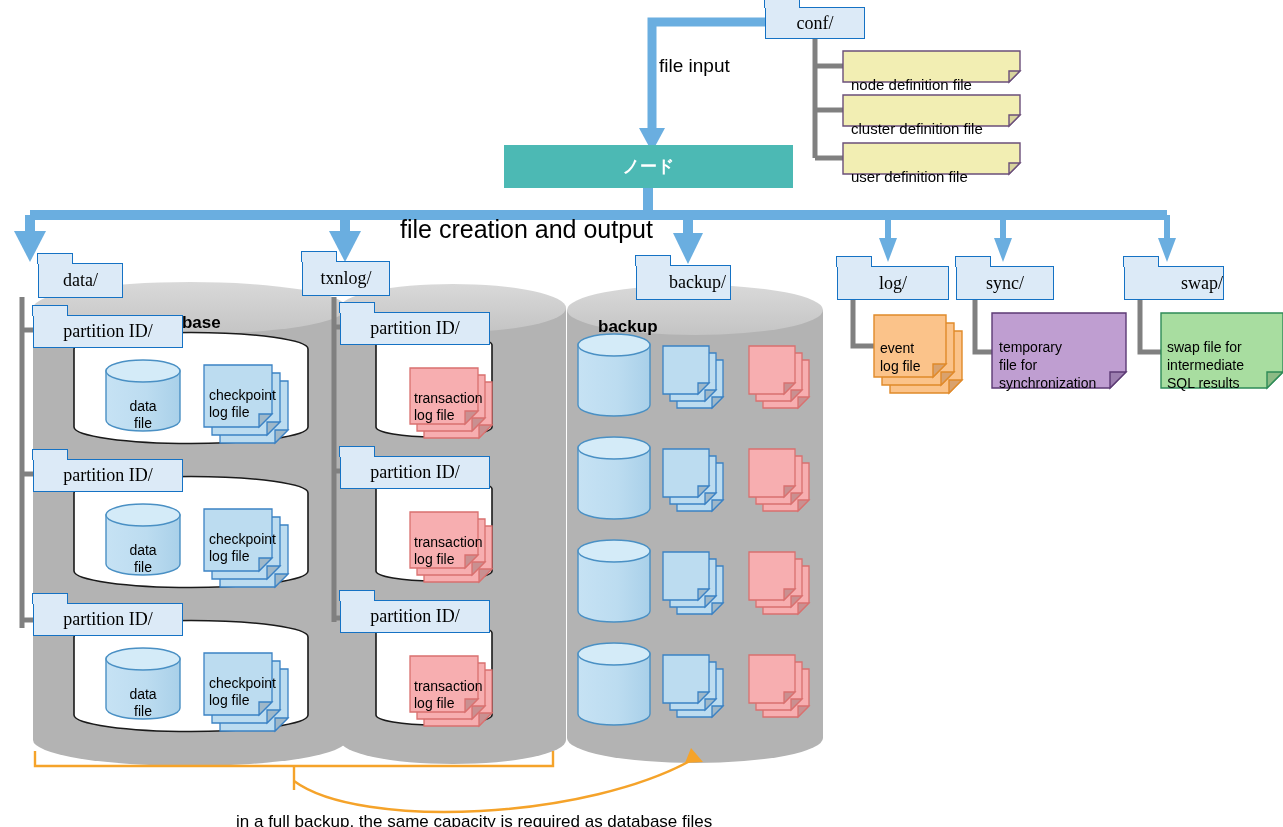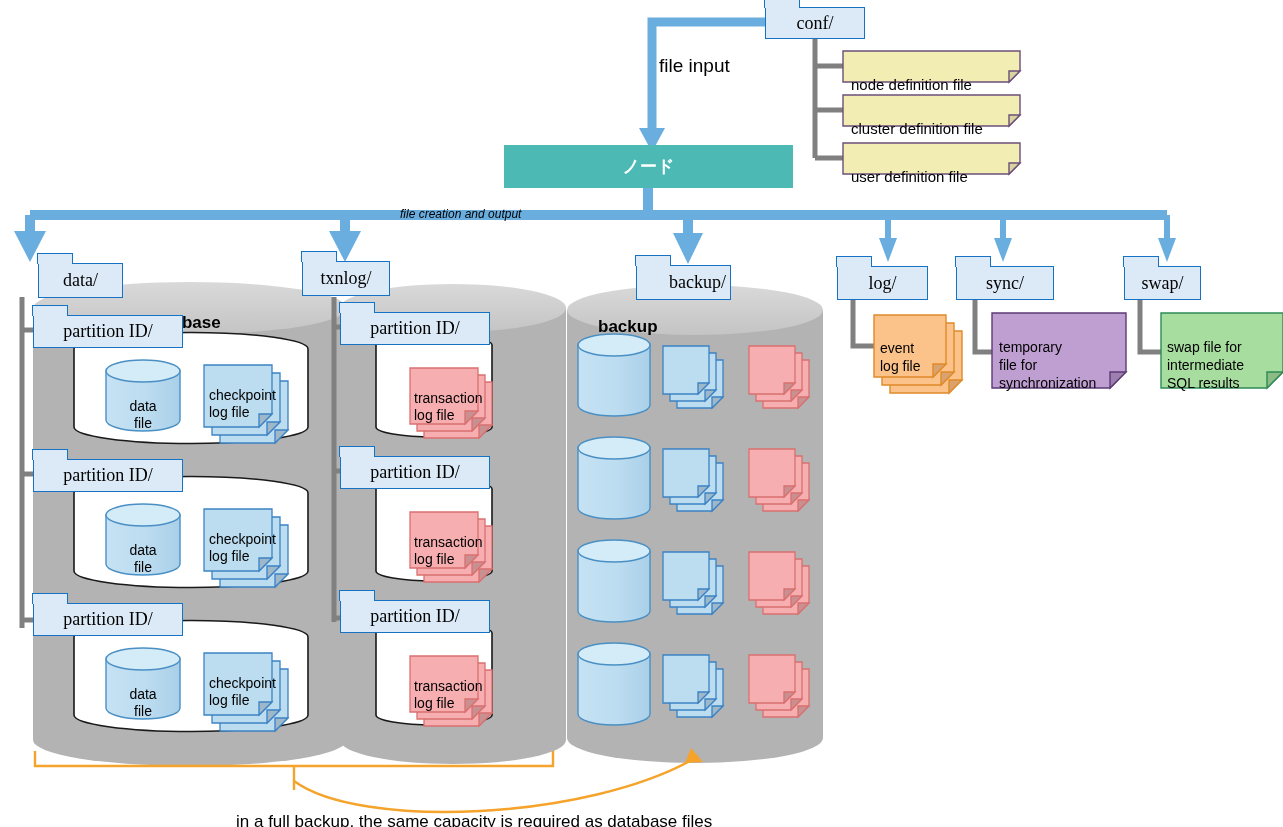--- a/index.html
+++ b/index.html
@@ -356,43 +356,43 @@
   <div class="txt" style="left:659px; top:36px; font-size:19px;">file input</div>
 
   <div class="txt" style="left:851px; top:57px; font-size:15px;">node definition file</div>
   <div class="txt" style="left:851px; top:101px; font-size:15px;">cluster definition file</div>
   <div class="txt" style="left:851px; top:149px; font-size:15px;">user definition file</div>
 
   <div class="nodebox" style="left:504px; top:145px; width:289px; height:43px;">
     <span>ノード</span>
   </div>
 
-  <div class="txt" style="left:400px; top:188px; font-size:12px;font-style:italic;">file creation and output</div>
+  <div class="txt" style="left:400px; top:196px; font-size:25px;">file creation and output</div>
 
   <div class="folder" style="left:3px; top:263px; width:85px; height:35px;margin-left:35px;">
     <span class="ftab"></span>
     <span>data/</span>
   </div>
   <div class="folder" style="left:302px; top:261px; width:88px; height:35px;">
     <span class="ftab"></span>
     <span>txnlog/</span>
   </div>
   <div class="folder" style="left:636px; top:265px; width:95px; height:35px;padding-left:28px;">
     <span class="ftab"></span>
     <span>backup/</span>
   </div>
-  <div class="folder" style="left:837px; top:266px; width:91px; height:34px;">
+  <div class="folder" style="left:837px; top:266px; width:112px; height:34px;">
     <span class="ftab"></span>
     <span>log/</span>
   </div>
   <div class="folder" style="left:956px; top:266px; width:98px; height:34px;">
     <span class="ftab"></span>
     <span>sync/</span>
   </div>
-  <div class="folder" style="left:1124px; top:266px; width:77px; height:34px;">
+  <div class="folder" style="left:1124px; top:266px; width:100px; height:34px;justify-content:flex-end;">
     <span class="ftab"></span>
     <span>swap/</span>
   </div>
 
   <div class="txt" style="left:147px; top:294px; font-weight:bold; font-size:17px;">database</div>
   <div class="txt" style="left:598px; top:298px; font-weight:bold; font-size:17px;">backup</div>
 
   <div class="folder" style="left:33px; top:315px; width:150px; height:33px;">
     <span class="ftab"></span>
     <span>partition ID/</span>

